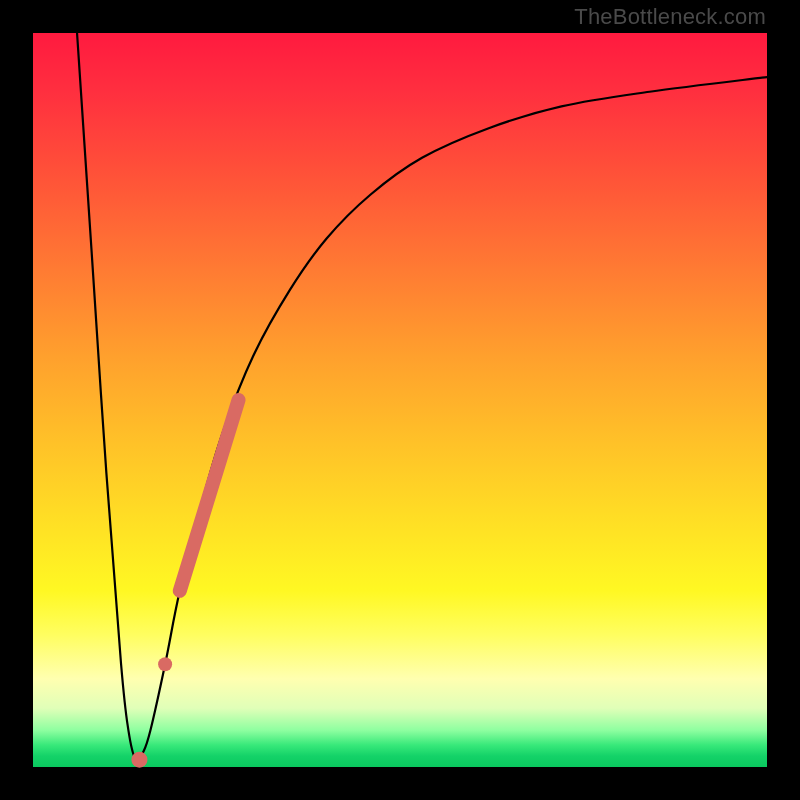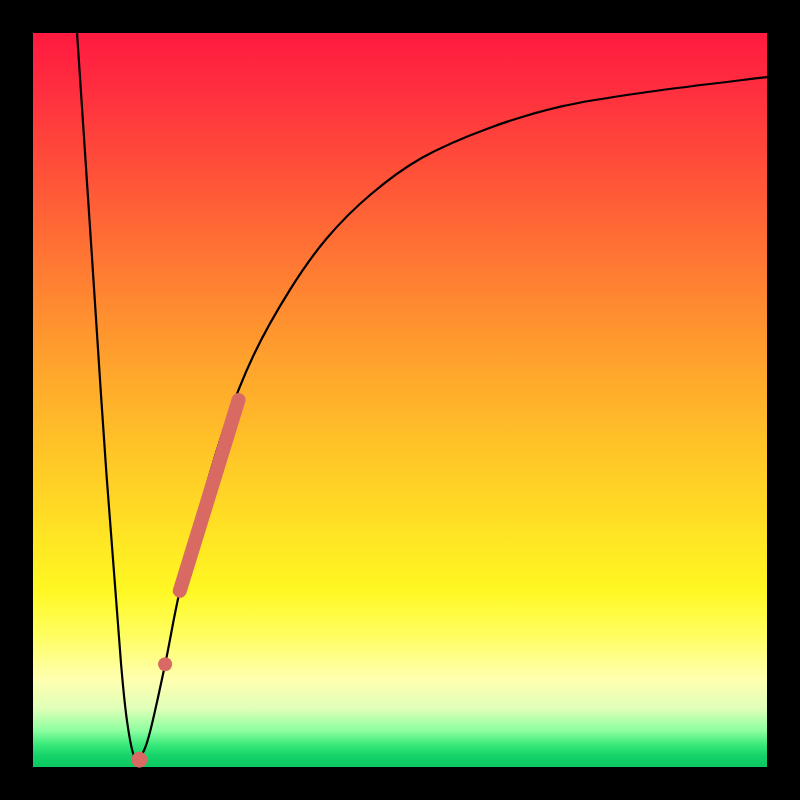--- a/index.html
+++ b/index.html
@@ -84,13 +84,14 @@
 
   <div class="plot-area">
     <svg class="curve" viewBox="0 0 734 734">
       <path id="main-curve" class="black-curve" d="M 44.04,0 C 46.6824,39.63600000000001 53.435199999999995,140.92800000000005 58.72,220.20000000000005 C 64.0048,299.47200000000004 68.1152,366.4128 73.4,440.4 C 78.68480000000001,514.3872 84.1164,584.998 88.08,631.24 C 92.0436,677.482 92.7776,680.1243999999999 95.42,697.3 C 98.0624,714.4756 100.11760000000001,722.6963999999999 102.76,726.66 C 105.4024,730.6236 107.4576,724.6048000000001 110.1,719.32 C 112.74239999999999,714.0352 113.4764,713.1544 117.44,697.3 C 121.4036,681.4455999999999 126.8352,656.3428 132.12,631.24 C 137.4048,606.1372 140.19400000000002,586.9064000000001 146.8,557.84 C 153.406,528.7736 160.8928,498.8264 168.82,469.76 C 176.7472,440.6936 181.5916,422.784 190.84,396.36 C 200.0884,369.93600000000004 208.3092,348.0628 220.2,322.96 C 232.09079999999997,297.8572 243.68799999999996,278.0392 256.9,256.9 C 270.11199999999997,235.7608 279.0668,222.69559999999998 293.6,205.51999999999998 C 308.13320000000004,188.34439999999998 320.46439999999996,176.0132 337.64,161.48000000000002 C 354.8156,146.94680000000002 367.8808,136.67079999999999 389.02000000000004,124.77999999999997 C 410.15920000000006,112.88919999999996 429.9772,104.66839999999996 455.08,95.41999999999996 C 480.1828,86.17159999999996 499.41360000000003,80.00599999999997 528.48,73.39999999999998 C 557.5464000000001,66.79399999999998 579.5663999999999,64.0048 616.56,58.72000000000003 C 653.5536,53.435200000000044 712.8608,46.682400000000065 734,44.04000000000008"></path>
       <line id="hl-seg" class="pink-seg" x1="146.8" y1="557.84" x2="205.52" y2="367" stroke-width="14"></line>
       <circle id="hl-dot1" class="pink-dot" cx="132.12" cy="631.24" r="7"></circle>
       <circle id="hl-dot2" class="pink-dot" cx="106.42999999999999" cy="726.66" r="8"></circle>
     </svg>
   </div>
 
+  <div class="watermark">TheBottleneck.com</div>
 </div>
 
 </body></html>

